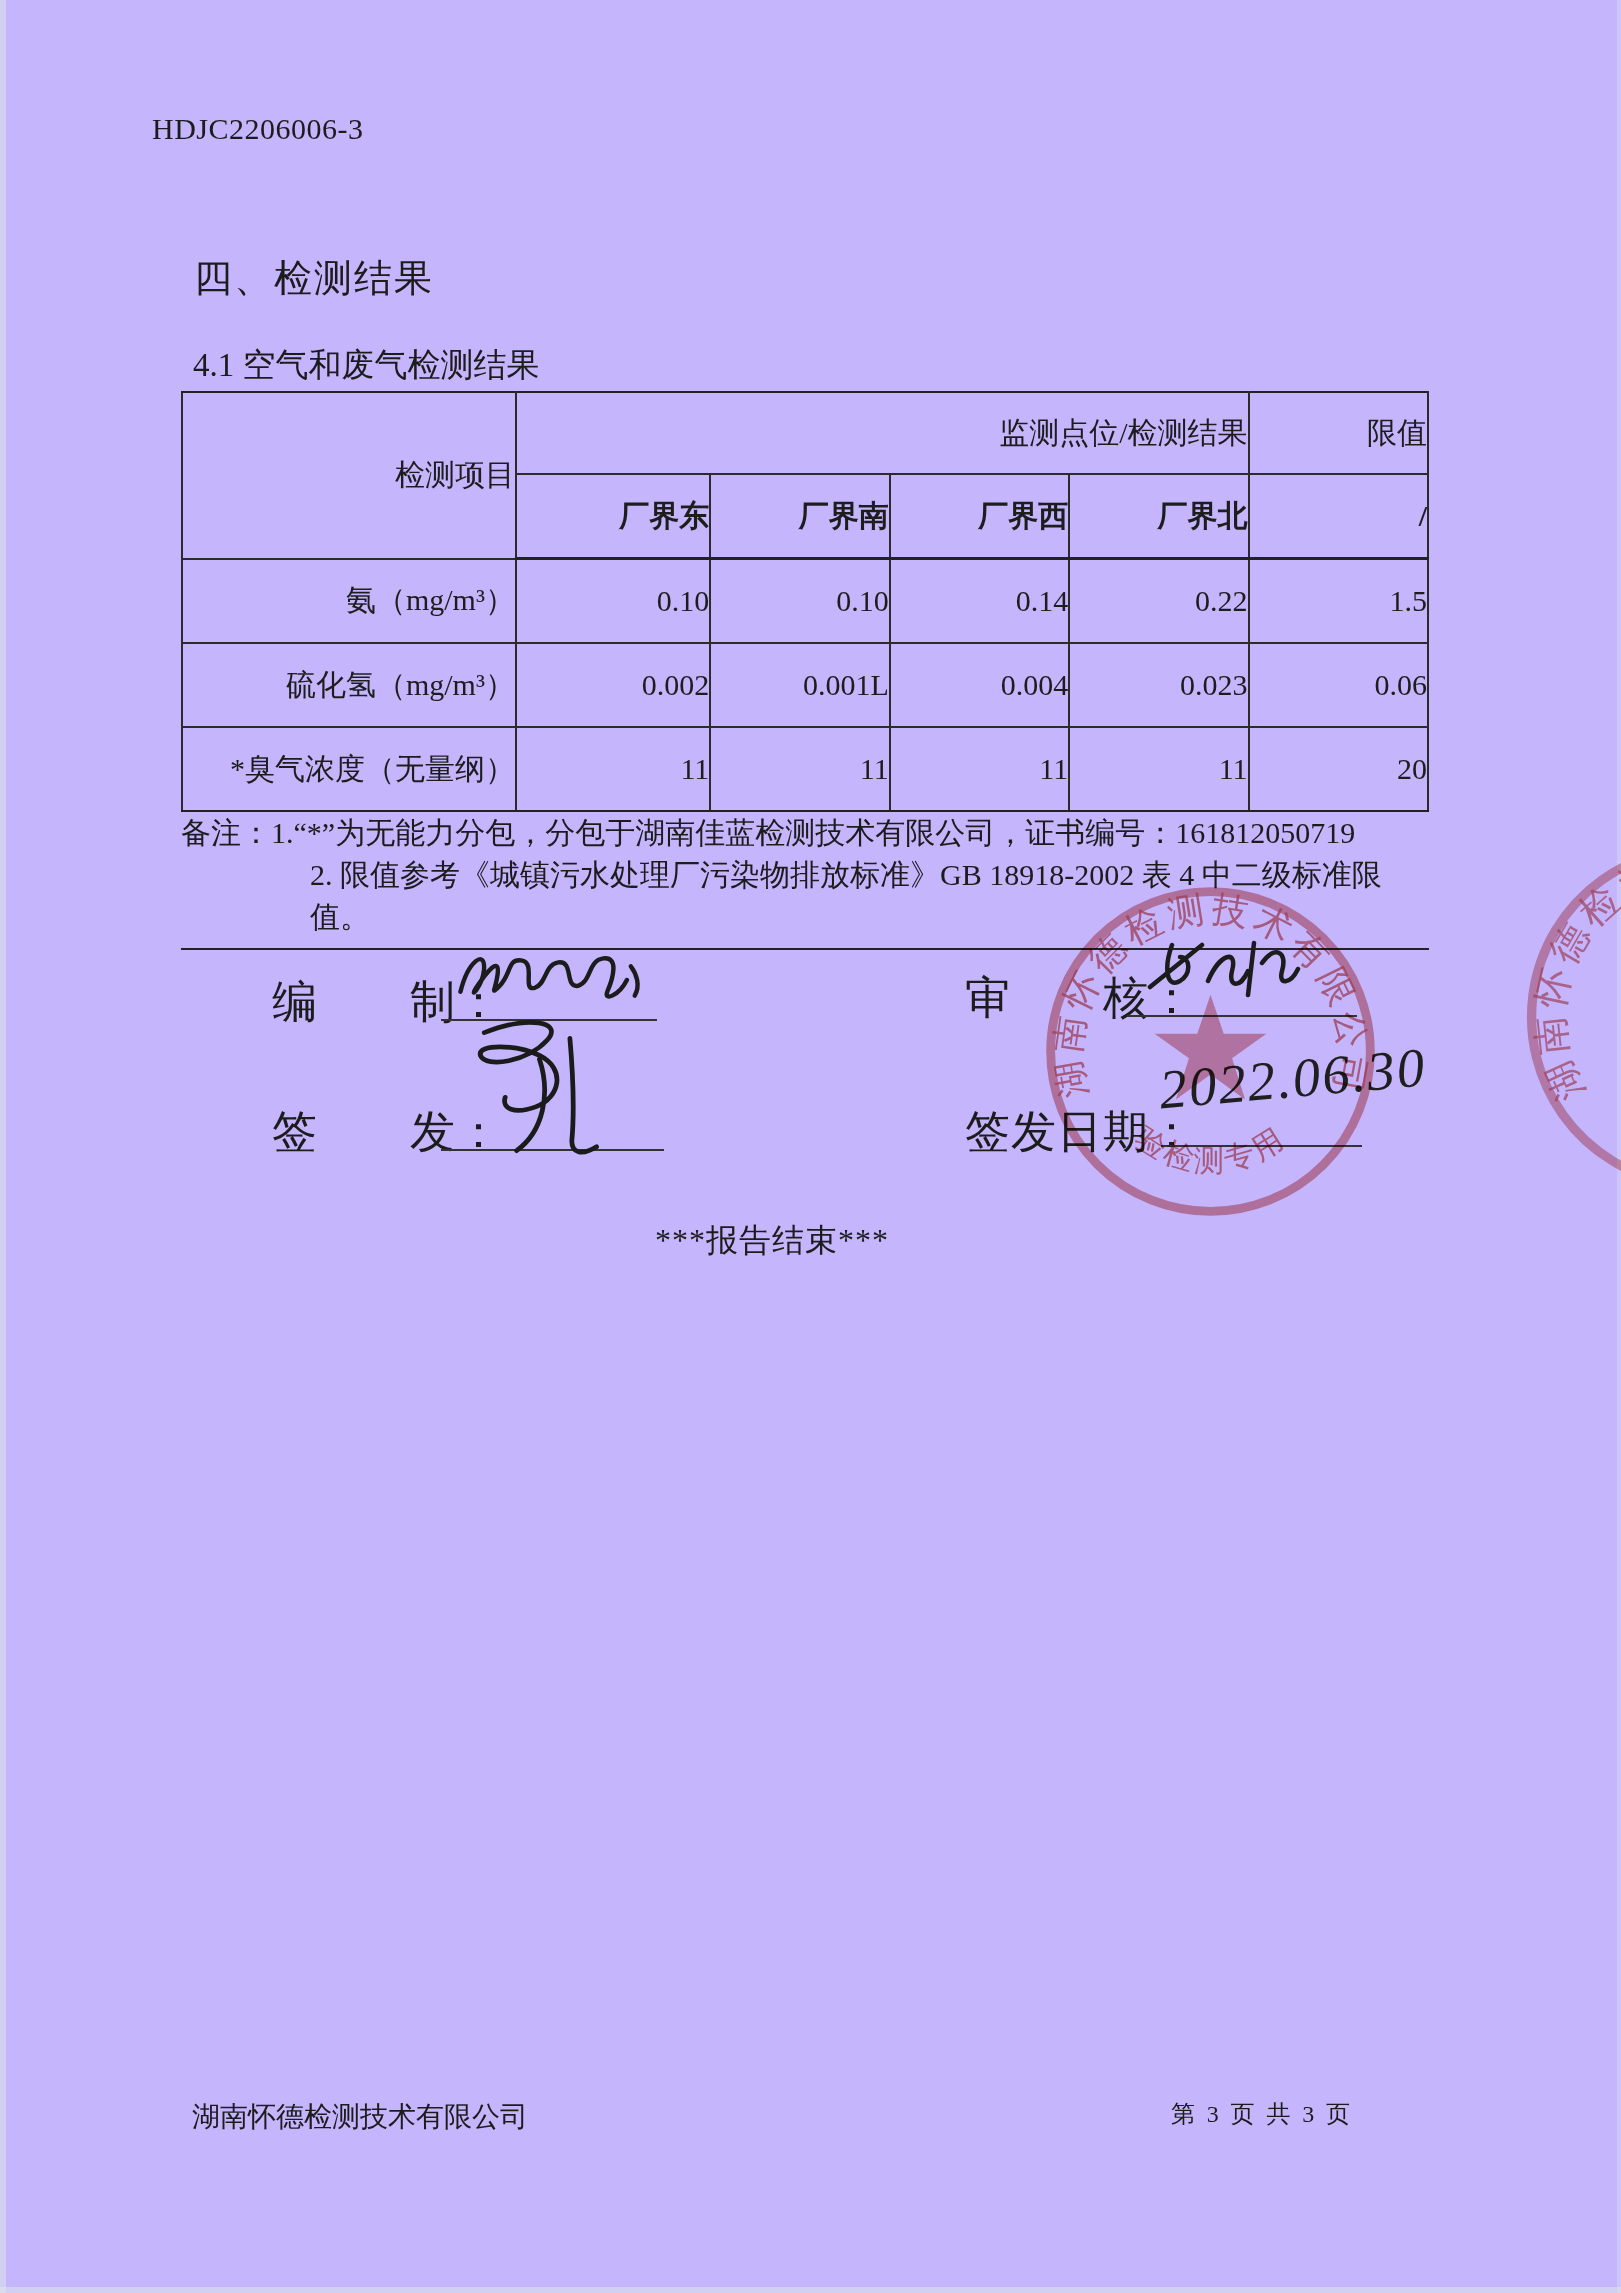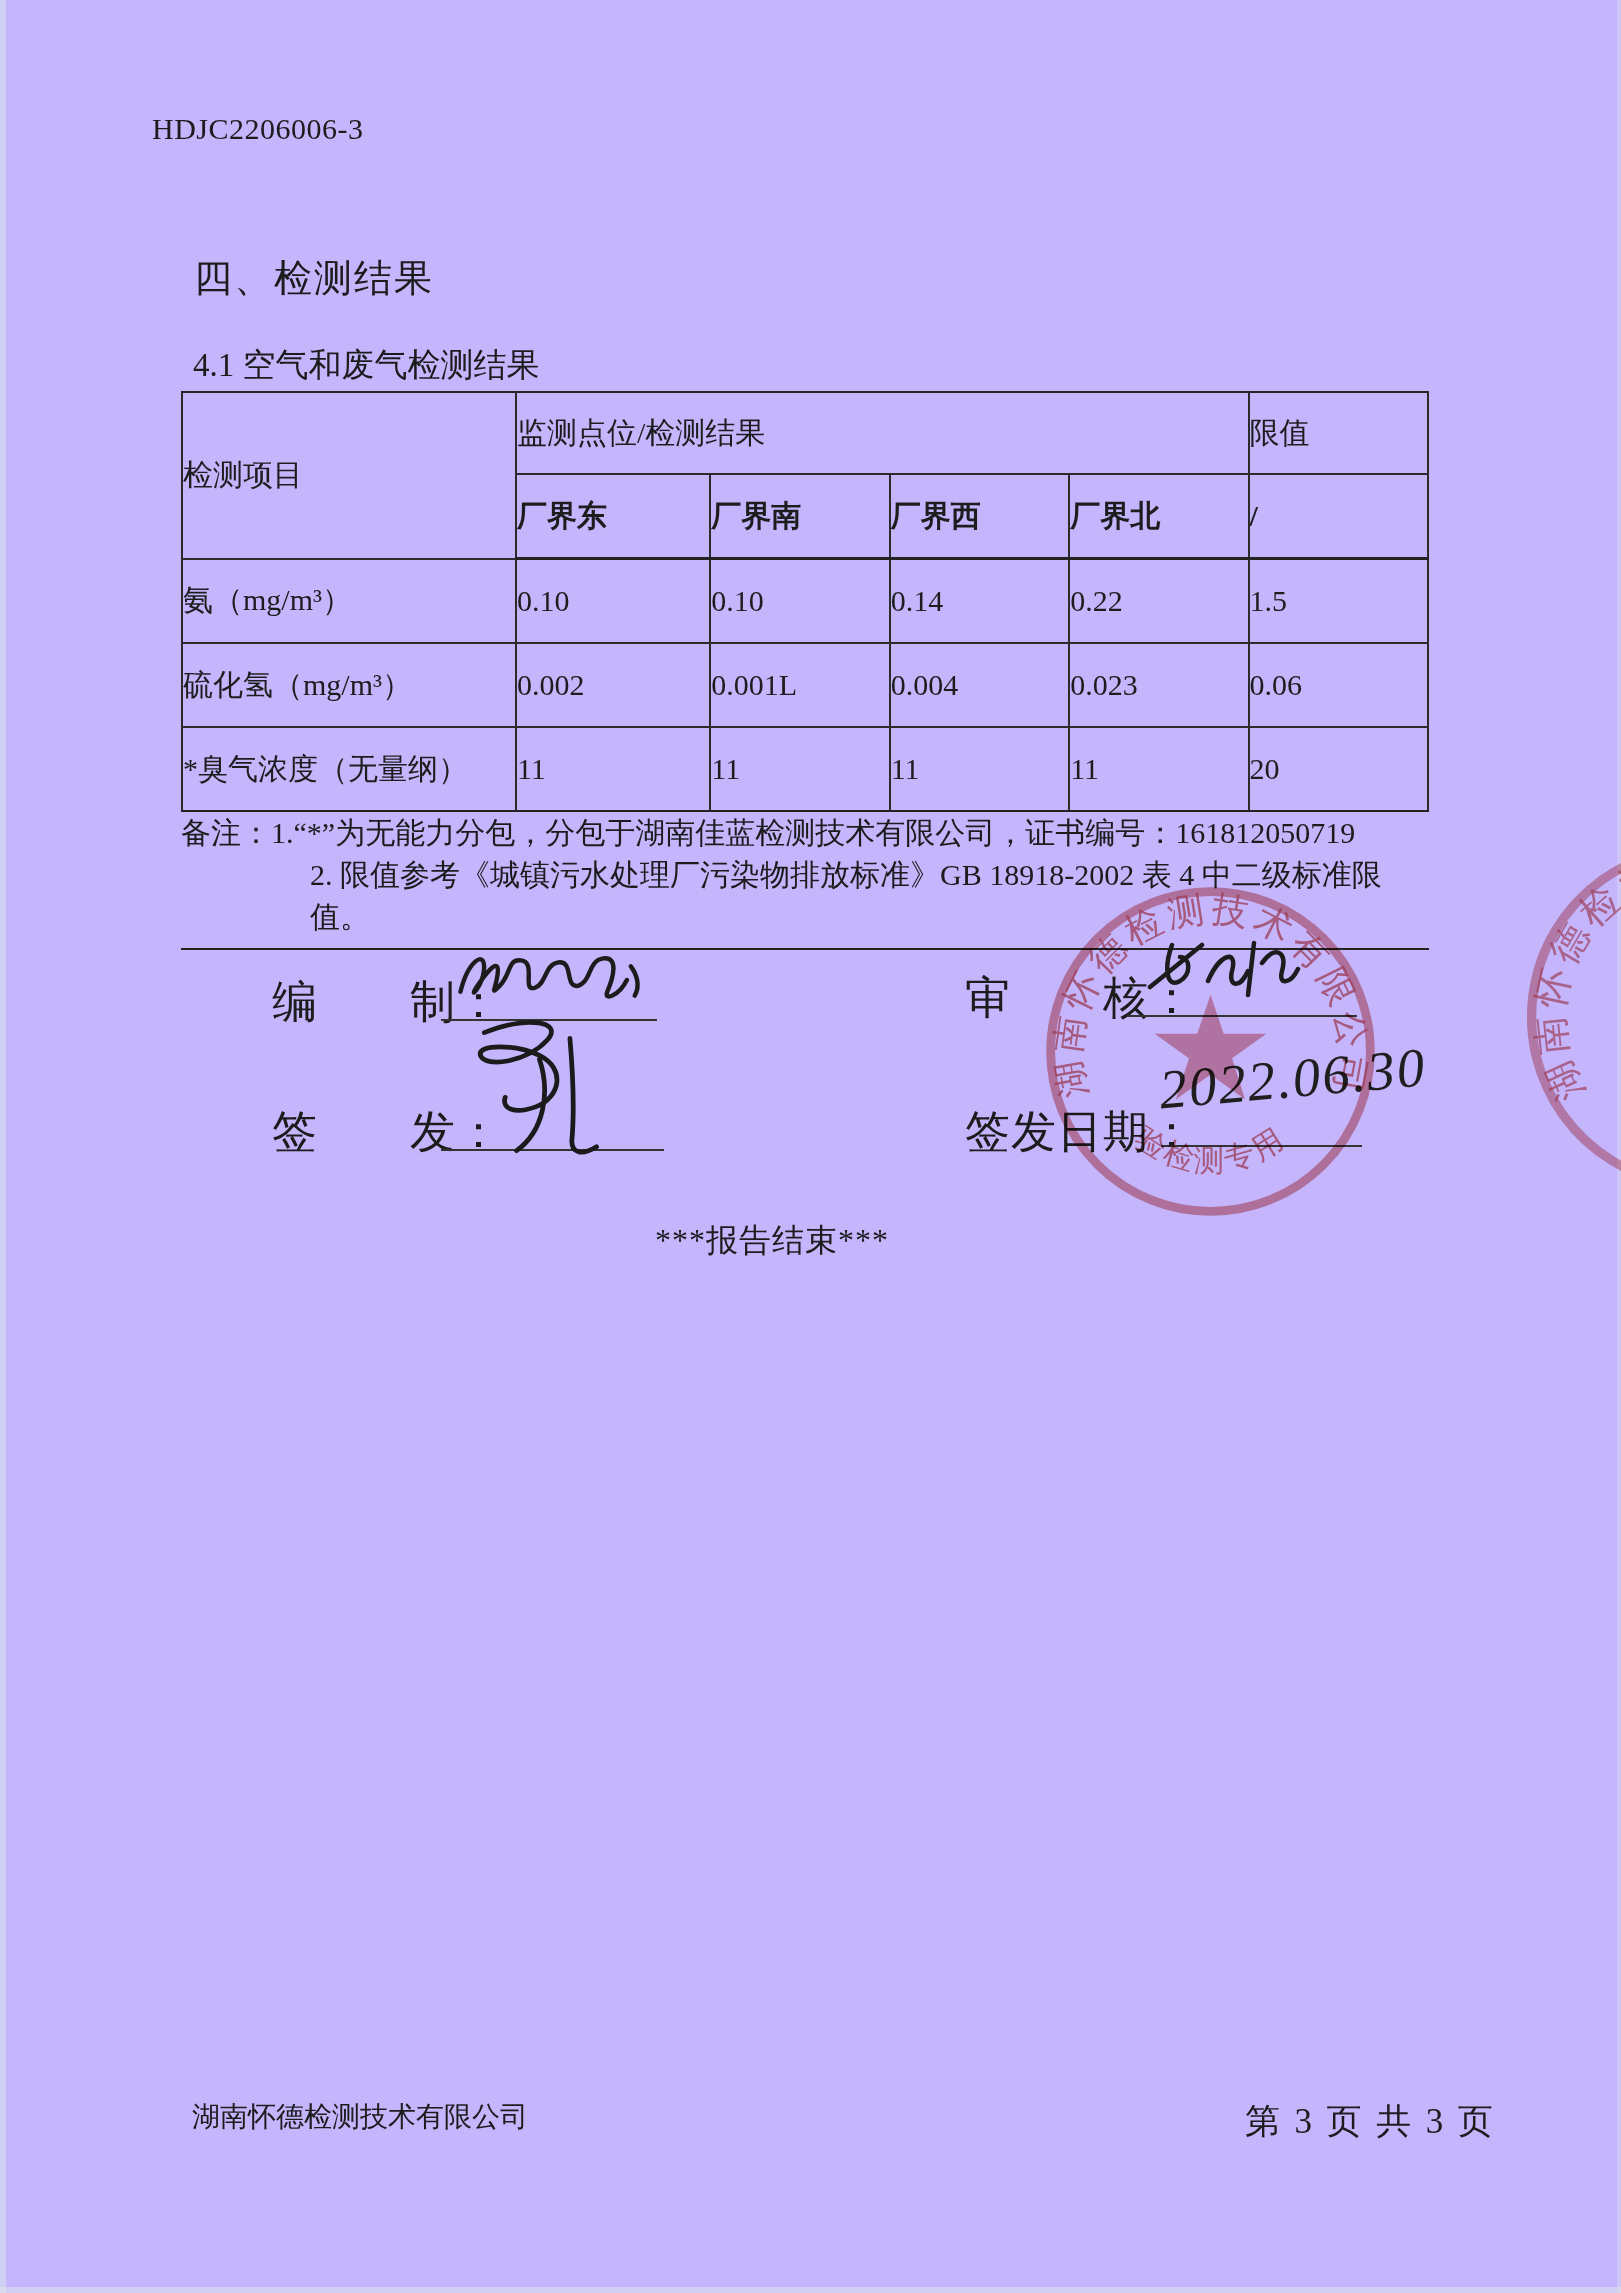--- a/index.html
+++ b/index.html
@@ -20,21 +20,21 @@
 
   .sec-title{position:absolute;left:194px;top:253px;font-size:38px;font-weight:normal;letter-spacing:2px;}
   .subsec-title{position:absolute;left:193px;top:343px;font-size:33px;}
 
   table.results{
     position:absolute;left:181px;top:391px;width:1248px;
     border-collapse:collapse;table-layout:fixed;
     font-size:30px;color:#1d1d1d;
   }
   table.results td{
-    border:2px solid #2b2b2b;text-align:left;vertical-align:middle;
+    border:2px solid #2b2b2b;text-align:right;vertical-align:middle;
     padding:0;overflow:hidden;
   }
   tr.h1 td{height:80px;}
   tr.h2 td{height:82px;font-weight:bold;}
   tr.dr td{height:82px;}
   tr.h1 td{border-top:2.9px solid #222;}
   tr.h2 td{border-bottom:3.9px solid #222;}
   tr.dr3 td{border-bottom:2.9px solid #222;}
 
   .notes{
@@ -49,21 +49,21 @@
   .sig-svg{position:absolute;}
   .date-hand{
     position:absolute;left:1159px;top:1047px;
     font-size:55px;font-style:italic;color:#1f1f1f;
     transform:rotate(-5deg);letter-spacing:2px;white-space:nowrap;
   }
 
   .report-end{position:absolute;left:655px;top:1219px;font-size:32px;letter-spacing:1px;}
 
   .ftr-left{position:absolute;left:192px;top:2098px;font-size:28px;}
-  .ftr-right{position:absolute;left:1245px;top:2098px;font-size:35px;letter-spacing:2.9px;}
+  .ftr-right{position:absolute;left:1171px;top:2098px;font-size:24px;letter-spacing:2.9px;}
 
   .stamp{position:absolute;mix-blend-mode:multiply;pointer-events:none;}
   .stamp-main{left:1034px;top:875px;width:353px;height:353px;}
   .stamp-edge{left:1514px;top:831px;width:372px;height:372px;transform:rotate(-14deg);}
 </style>
 </head>
 <body>
 
 <div class="page">
   <div class="edge l"></div>

